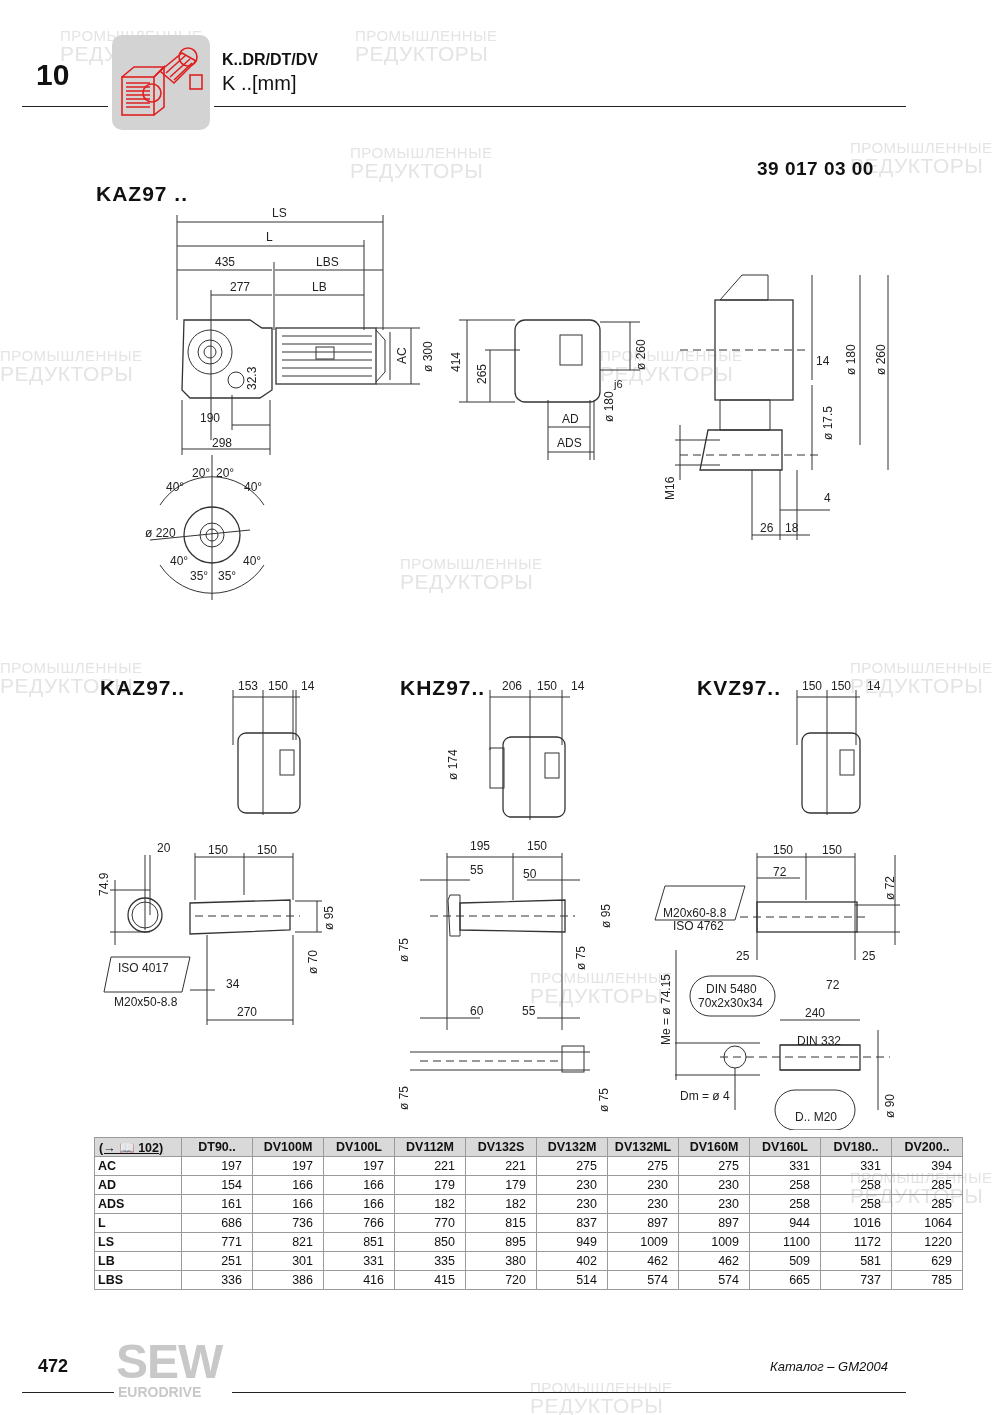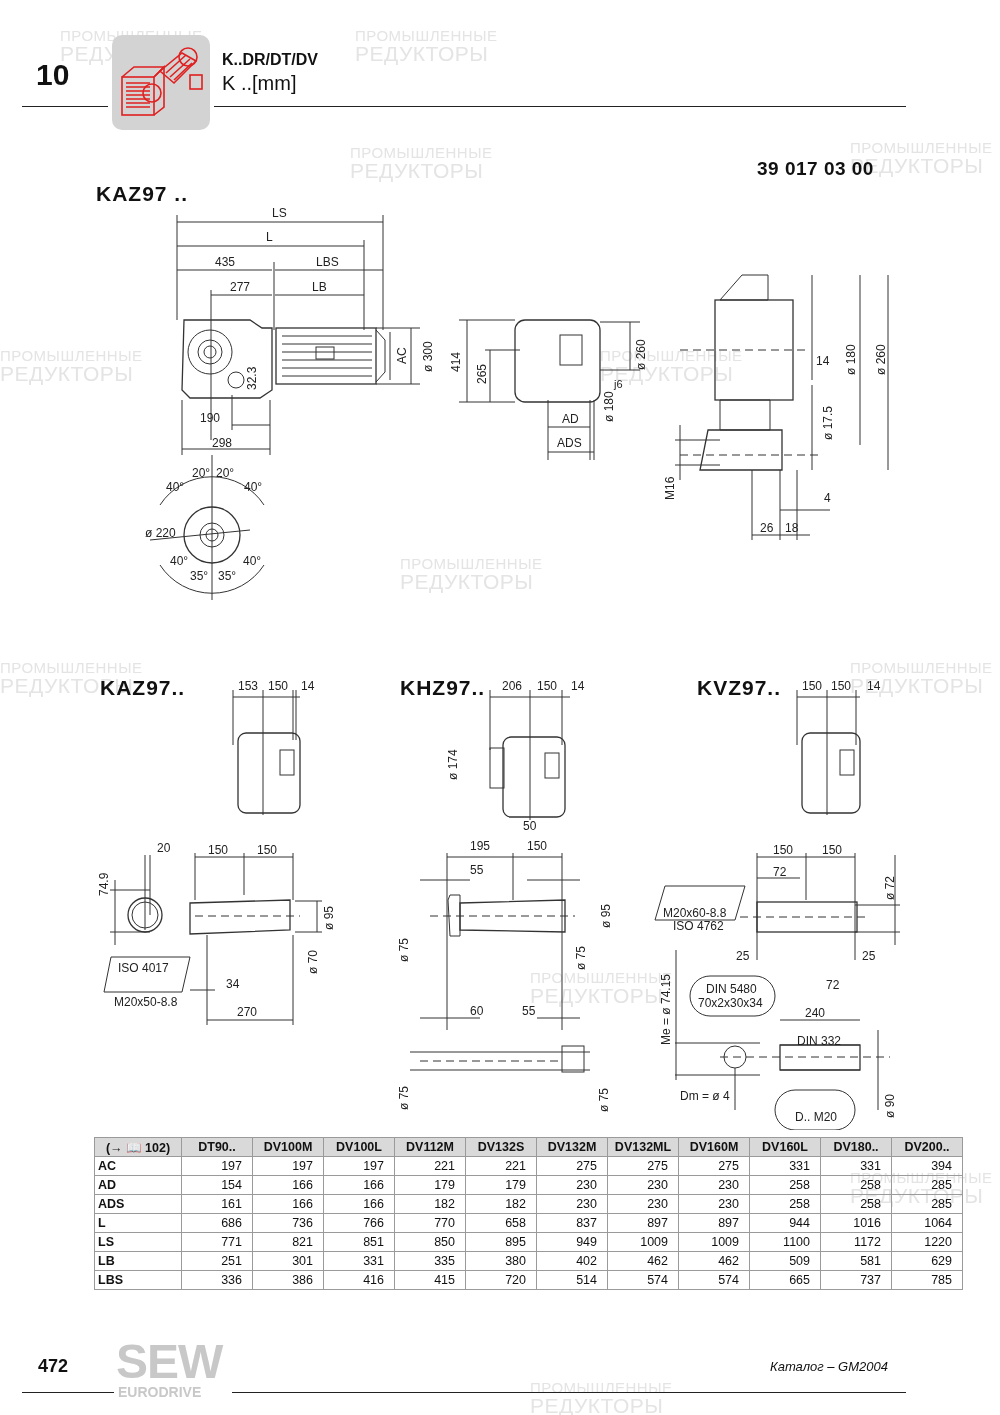--- a/index.html
+++ b/index.html
@@ -14,21 +14,21 @@
   .title1 { left:222px; top:51px; font-size:16px; font-weight:bold; }
   .title2 { left:222px; top:72px; font-size:20px; }
   .docnum { left:757px; top:158px; font-size:19px; font-weight:bold; letter-spacing:0.5px; }
   .drawtitle { font-size:21px; font-weight:900; letter-spacing:1px; }
   .dim { position:absolute; font-size:12px; line-height:12px; color:#222; white-space:nowrap; }
   .vert { transform:rotate(-90deg); transform-origin:left top; }
   svg.draw { position:absolute; left:0; top:0; }
   table.dims { position:absolute; left:94px; top:1137px; border-collapse:collapse; font-size:12.5px; }
   table.dims th, table.dims td { border:1px solid #9a9a9a; padding:1px 4px; height:16px; }
   table.dims th { background:#d9d9d9; font-weight:bold; text-align:center; min-width:56px; }
-  table.dims th.first { text-align:center; min-width:78px; }
+  table.dims th.first { text-align:left; min-width:78px;text-decoration:underline; }
   table.dims td { text-align:right; min-width:56px; padding-right:10px; }
   table.dims td.rowh { text-align:left; font-weight:bold; background:#fff; padding-left:3px; }
   .pageno { left:38px; top:1356px; font-size:18px; font-weight:bold; }
   .sew { left:116px; top:1340px; font-size:48px; font-weight:900; color:#c8c8c8; letter-spacing:-1px; line-height:44px; }
   .euro { left:118px; top:1384px; font-size:14px; font-weight:900; color:#c8c8c8; letter-spacing:0px; }
   .catalog { left:770px; top:1359px; font-size:13px; font-style:italic; }
 </style>
 </head>
 <body>
 
@@ -295,21 +295,21 @@
 <div class="dim vert" style="left:323px;top:930px;">ø 95</div>
 <div class="dim vert" style="left:307px;top:974px;">ø 70</div>
 <div class="dim" style="left:118px;top:962px;">ISO 4017</div>
 <div class="dim" style="left:114px;top:996px;">M20x50-8.8</div>
 <div class="dim" style="left:226px;top:978px;">34</div>
 <div class="dim" style="left:237px;top:1006px;">270</div>
 
 <div class="dim" style="left:470px;top:840px;">195</div>
 <div class="dim" style="left:527px;top:840px;">150</div>
 <div class="dim" style="left:470px;top:864px;">55</div>
-<div class="dim" style="left:523px;top:820px;">50</div>
+<div class="dim" style="left:523px;top:868px;">50</div>
 <div class="dim vert" style="left:600px;top:928px;">ø 95</div>
 <div class="dim vert" style="left:398px;top:962px;">ø 75</div>
 <div class="dim vert" style="left:575px;top:970px;">ø 75</div>
 <div class="dim" style="left:470px;top:1005px;">60</div>
 <div class="dim" style="left:522px;top:1005px;">55</div>
 <div class="dim vert" style="left:398px;top:1110px;">ø 75</div>
 <div class="dim vert" style="left:598px;top:1112px;">ø 75</div>
 
 <div class="dim" style="left:773px;top:844px;">150</div>
 <div class="dim" style="left:822px;top:844px;">150</div>
@@ -388,21 +388,21 @@
         <td>258</td>
         <td>258</td>
         <td>285</td>
       </tr>
       <tr>
         <td class="rowh">L</td>
         <td>686</td>
         <td>736</td>
         <td>766</td>
         <td>770</td>
-        <td>658</td>
+        <td>815</td>
         <td>837</td>
         <td>897</td>
         <td>897</td>
         <td>944</td>
         <td>1016</td>
         <td>1064</td>
       </tr>
       <tr>
         <td class="rowh">LS</td>
         <td>771</td>

